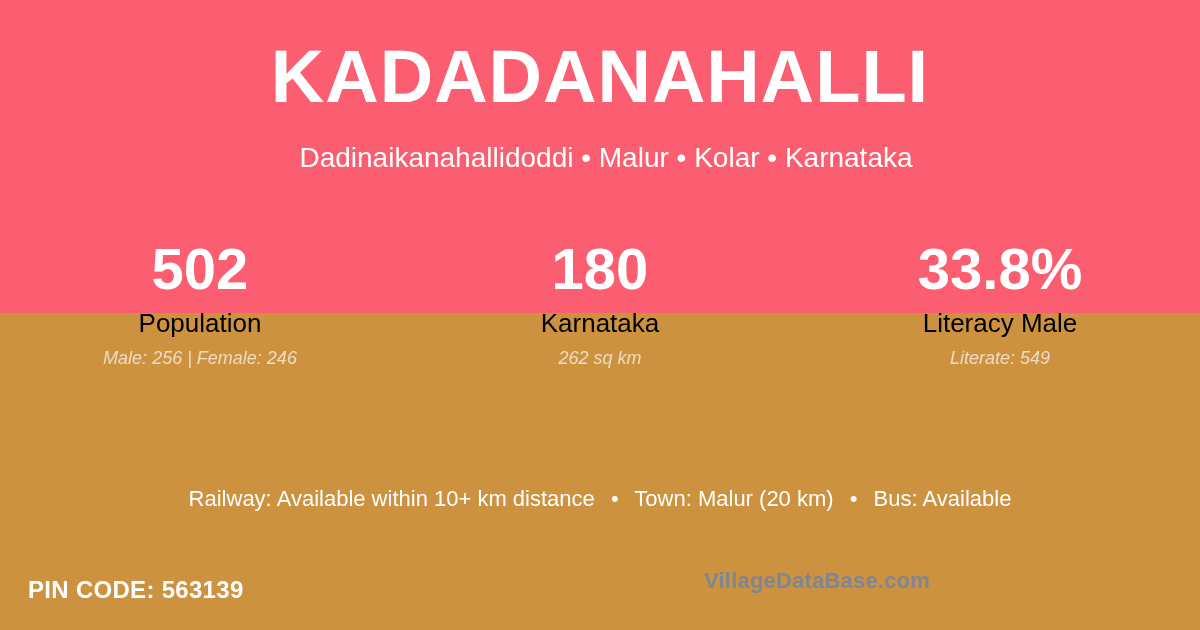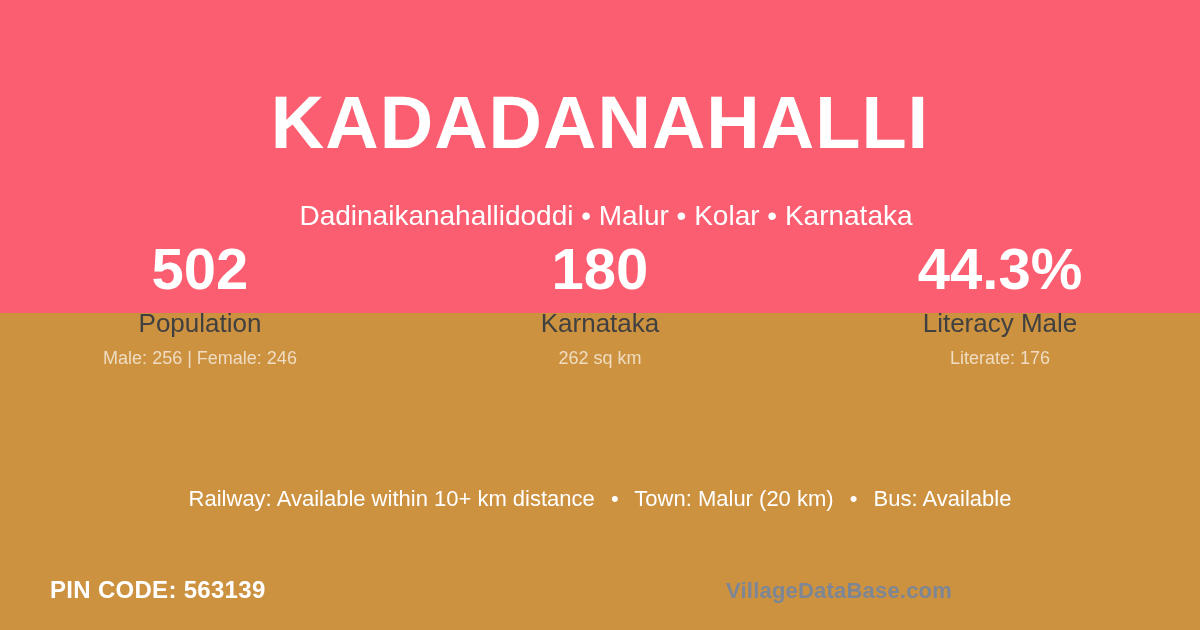--- a/index.html
+++ b/index.html
@@ -36,31 +36,31 @@
   .header {
     position: absolute;
     left: 0;
     top: 0;
     width: 1200px;
     text-align: center;
   }
 
   .village-title {
     margin: 0;
-    padding-top: 86px;
+    padding-top: 40px;
     font-size: 74px;
     line-height: 74px;
     font-weight: 700;
     letter-spacing: 1px;
     color: #ffffff;
     white-space: nowrap;
   }
 
   .village-subtitle {
-    margin: 16px;
+    margin: 4px;
     padding-top: 24px;
     font-size: 28px;
     line-height: 32px;
     font-weight: 400;
     color: #ffffff;
     white-space: nowrap;
     padding-left: 12px;
   }
 
   
@@ -84,31 +84,32 @@
     font-weight: 700;
     color: #ffffff;
     white-space: nowrap;
   }
 
   .stat-label {
     margin-top: 8px;
     font-size: 26px;
     line-height: 30px;
     font-weight: 400;
-    color: #404040;
+    color: #000000;
     white-space: nowrap;
   }
 
   .stat-detail {
     margin-top: 9px;
     font-size: 18px;
     line-height: 22px;
     font-weight: 400;
     color: rgba(255, 255, 255, 0.68);
     white-space: nowrap;
+    font-style: italic;
   }
 
   
   .infra-row {
     position: absolute;
     left: 0;
     top: 486px;
     width: 1200px;
     text-align: center;
     font-size: 22px;
@@ -127,39 +128,38 @@
     color: #ffffff;
   }
 
   
   .footer {
     position: absolute;
     left: 0;
     bottom: 0;
     width: 960px;
     height: 70px;
-    margin-left: 22px;
   }
 
   .pin-code {
     position: absolute;
     left: 28px;
     top: 16px;
     font-size: 24px;
     line-height: 28px;
     font-weight: 700;
     color: #ffffff;
     letter-spacing: 0.3px;
     white-space: nowrap;
   }
 
   .brand {
     position: absolute;
     right: 30px;
-    top: 18px;
+    top: 8px;
     font-size: 22px;
     line-height: 26px;
     font-weight: 700;
     color: #7d8694;
     letter-spacing: 0.2px;
     white-space: nowrap;
   }
 </style>
 </head>
 <body>
@@ -181,23 +181,23 @@
       <div class="stat-detail">Male: 256 | Female: 246</div>
     </div>
 
     <div class="stat">
       <div class="stat-value">180</div>
       <div class="stat-label">Karnataka</div>
       <div class="stat-detail">262 sq km</div>
     </div>
 
     <div class="stat">
-      <div class="stat-value">44.3%</div>
+      <div class="stat-value">33.8%</div>
       <div class="stat-label">Literacy Male</div>
-      <div class="stat-detail">Literate: 176</div>
+      <div class="stat-detail">Literate: 549</div>
     </div>
 
   </div>
 
   <div class="infra-row">
     <span class="infra-item">Railway: Available within 10+ km distance</span>
     <span class="infra-sep">•</span>
     <span class="infra-item">Town: Malur (20 km)</span>
     <span class="infra-sep">•</span>
     <span class="infra-item">Bus: Available</span>

